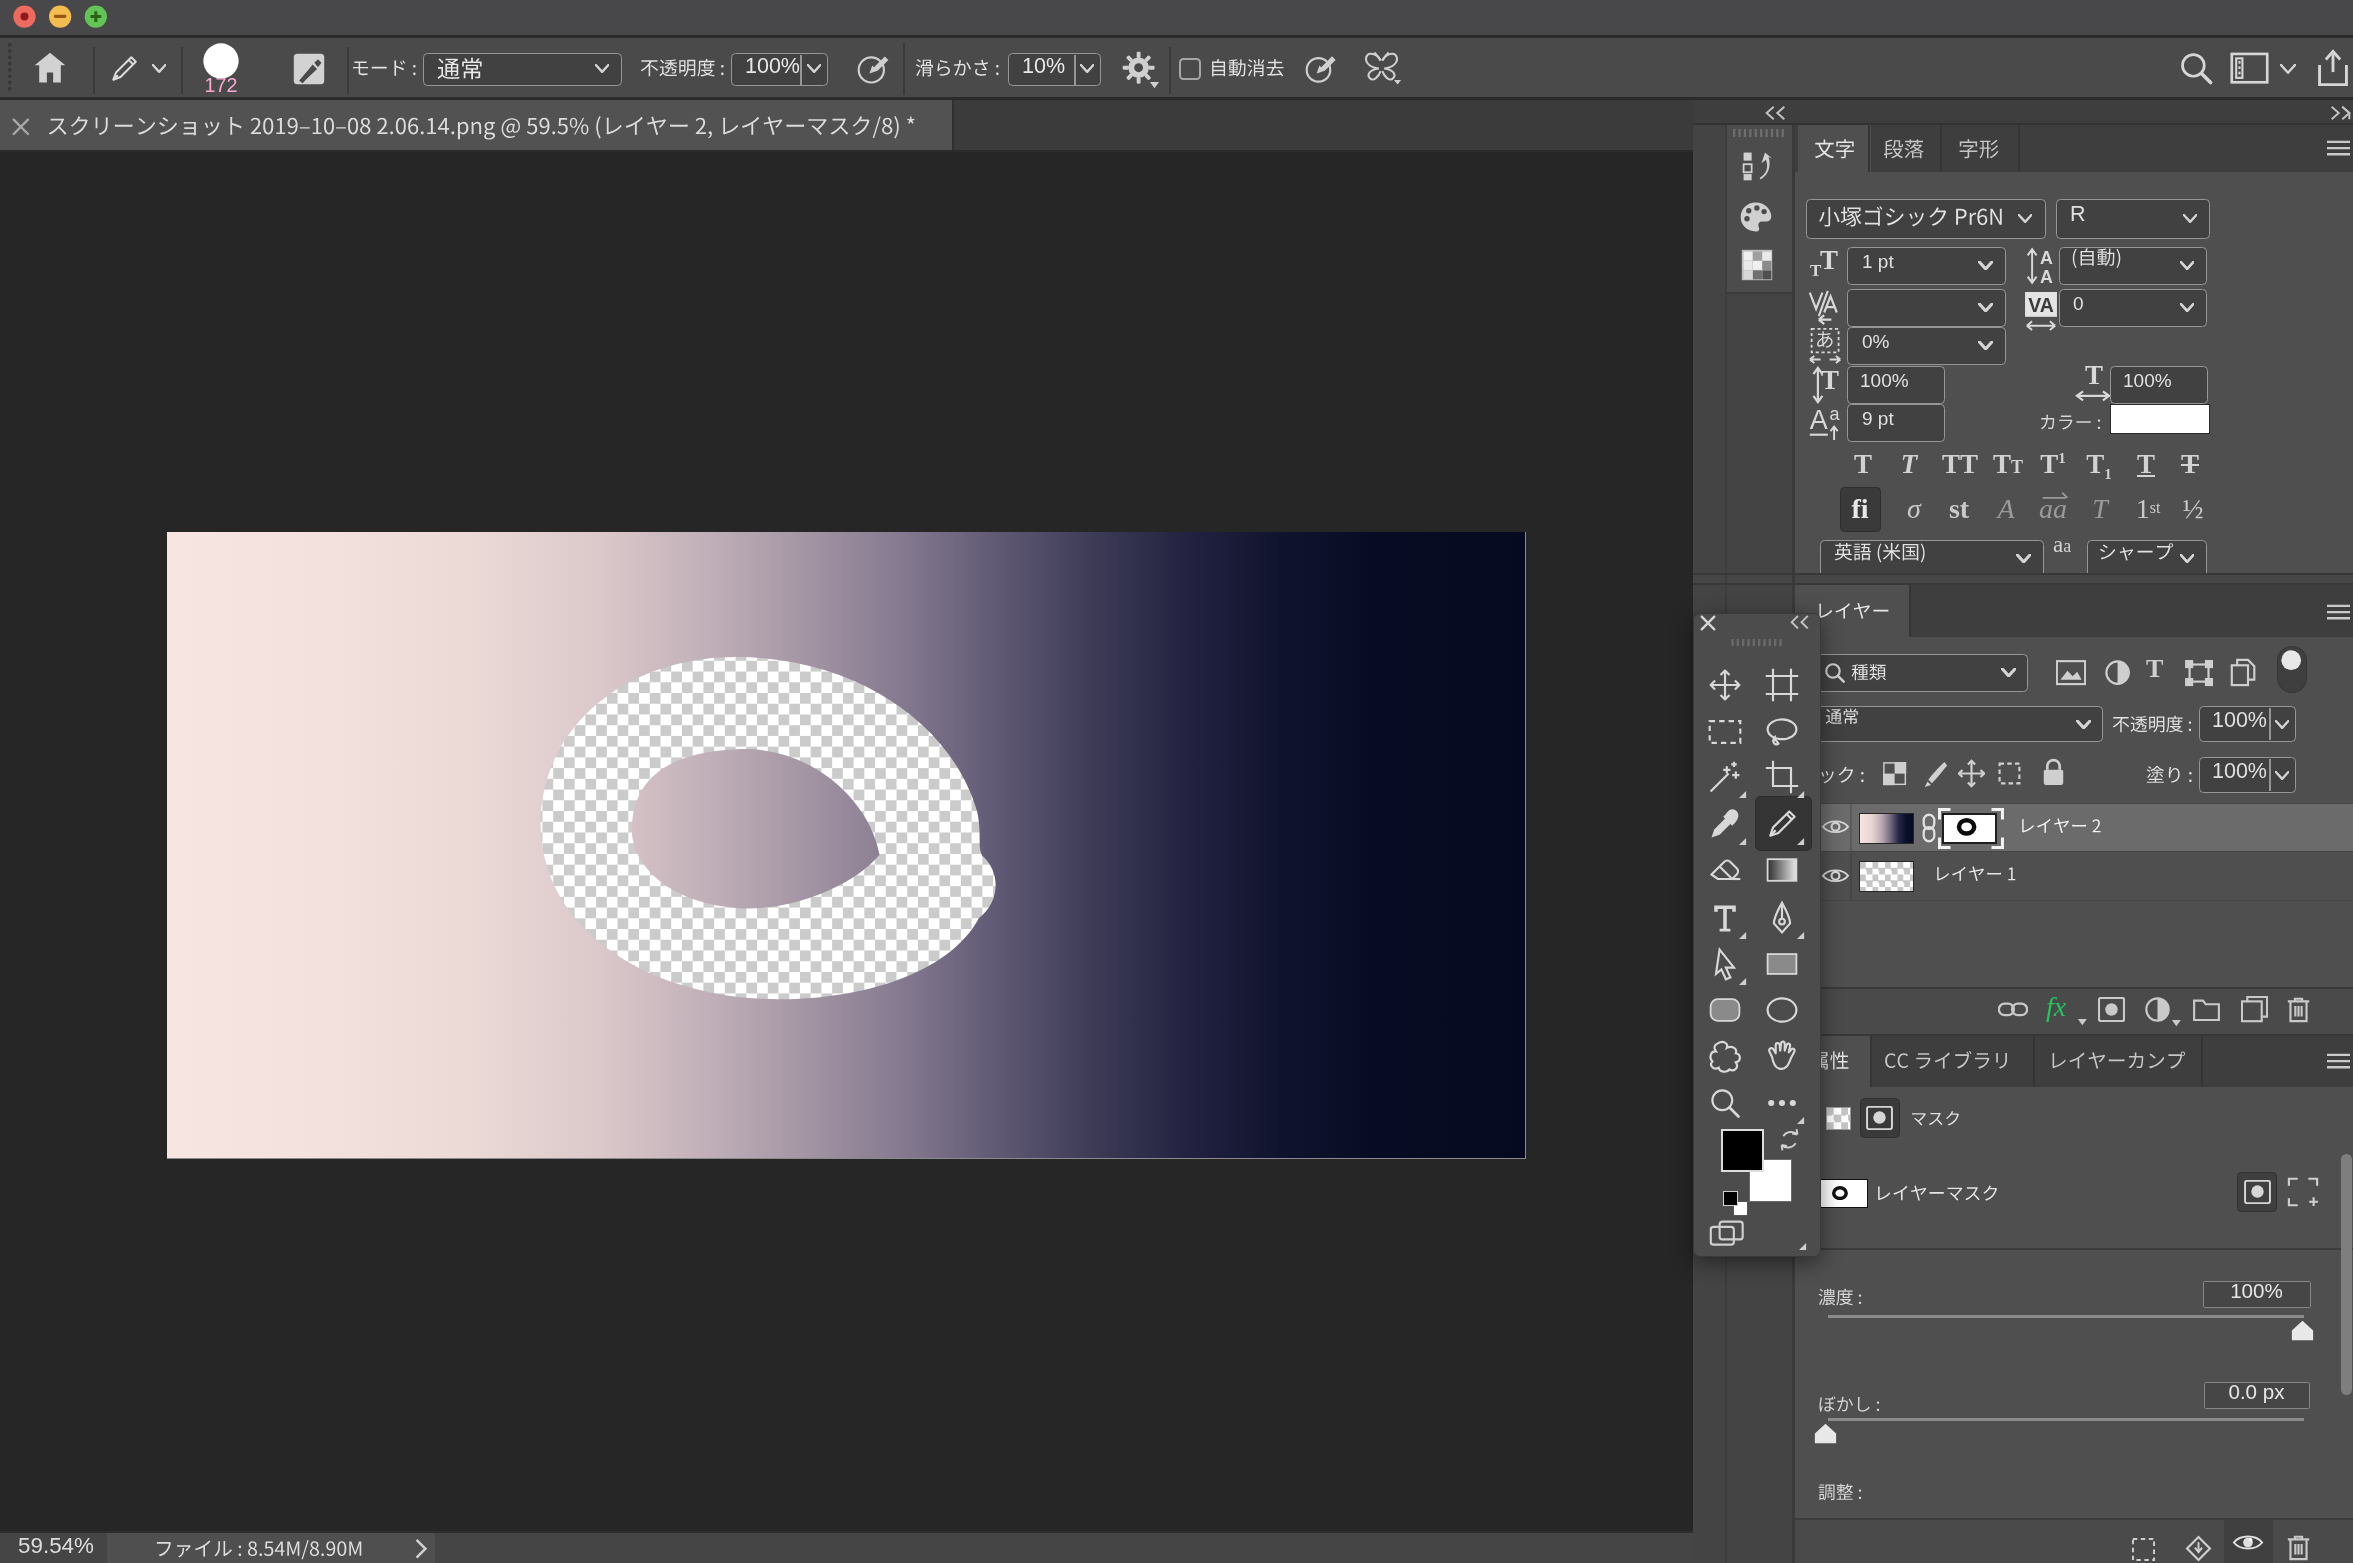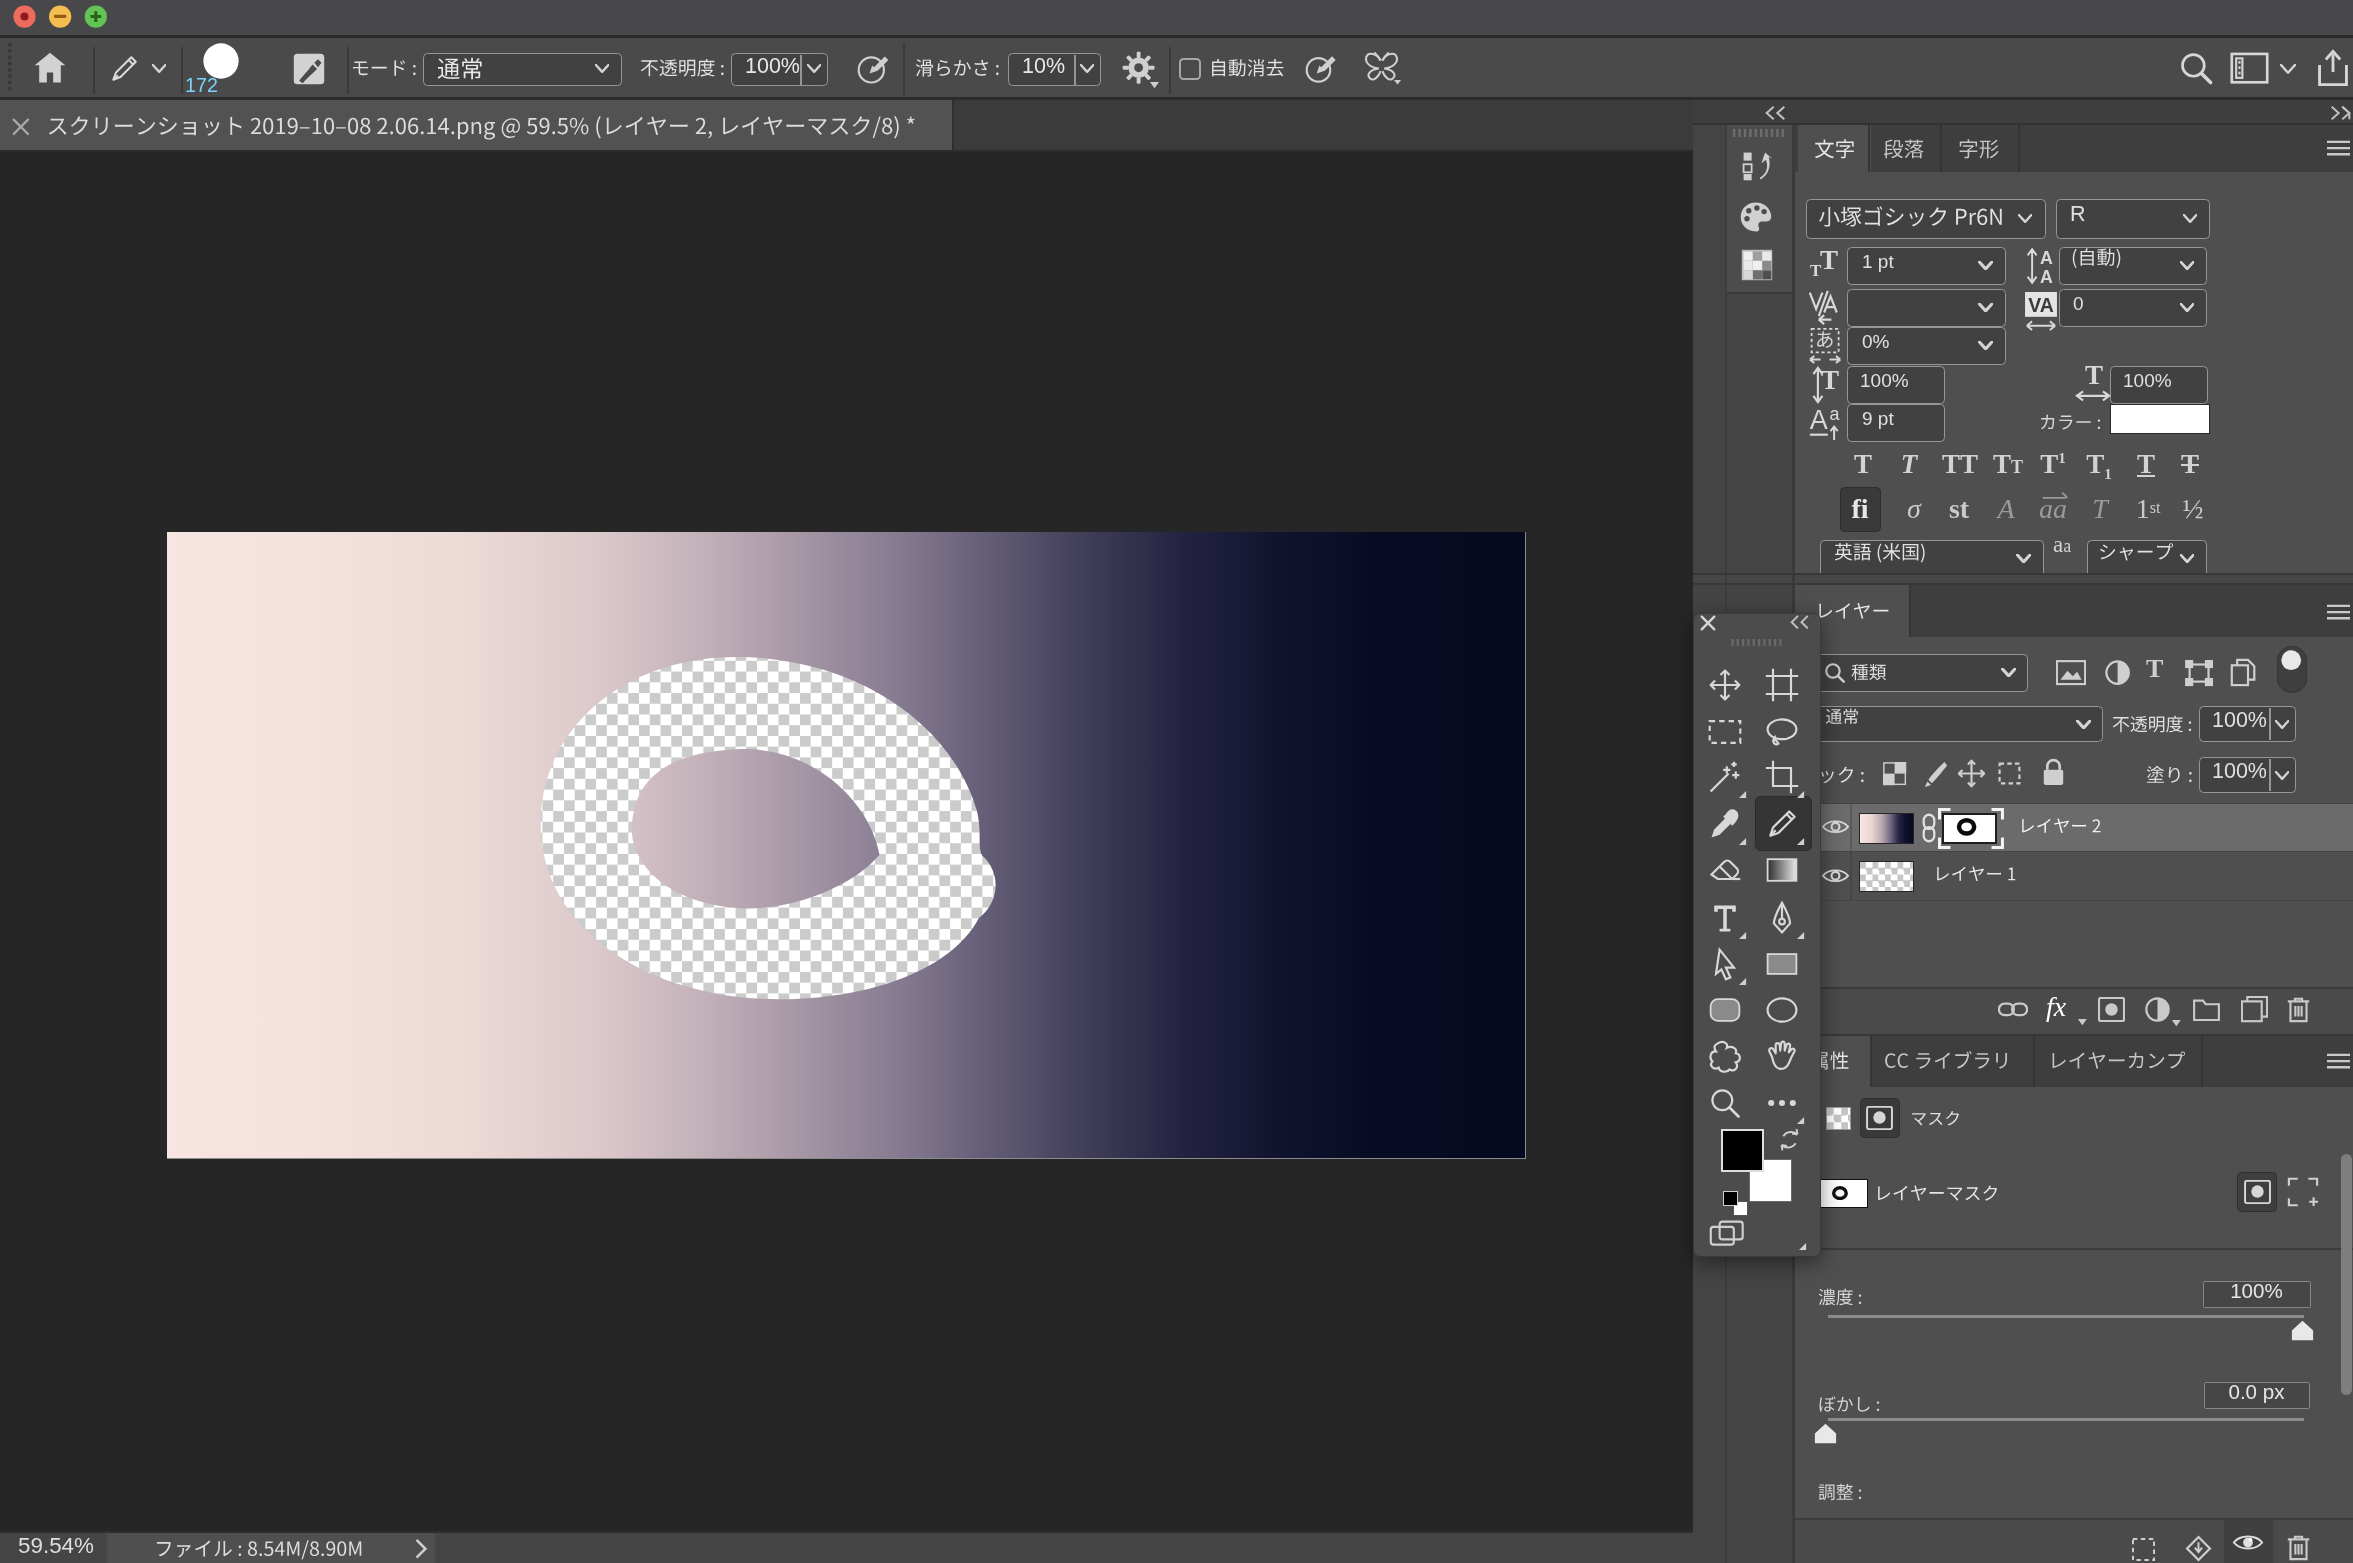--- a/index.html
+++ b/index.html
@@ -39,21 +39,21 @@
         <path d="M24 11 L29 16"></path>
       </g>
     </svg>
     <svg style="position:absolute;left:152px;top:64px;" width="14.3" height="9.7" viewBox="0 0 16 10.8">
       <path d="M1 1 L8.0 8.8 L15 1" fill="none" stroke="#d4d4d4" stroke-width="2.6" stroke-linecap="round" stroke-linejoin="round"></path>
     </svg>
     <div style="position:absolute;left:181px;top:47px;width:1.8px;height:47px;background:#3a3a3a;"></div>
     <svg style="position:absolute;left:202px;top:42px;" width="38" height="38" viewBox="0 0 42 42">
       <circle cx="21" cy="21" r="19.5" fill="#ffffff"></circle>
     </svg>
-    <div style="position:absolute;left:185px;top:74px;width:72px;font:400 19.7px 'Liberation Sans', sans-serif;color:#7dd3fc;letter-spacing:0;white-space:nowrap">172</div>
+    <div style="position:absolute;left:185px;top:74px;width:72px;font:400 19.7px 'Liberation Sans', sans-serif;color:#f9a8d4;text-align:center;letter-spacing:0;white-space:nowrap">172</div>
     <svg style="position:absolute;left:292px;top:52px;" width="34" height="34" viewBox="0 0 38 38">
       <rect x="2" y="2" width="34" height="34" rx="4" fill="#d2d2d2"></rect>
 <path d="M8 32 C12 27 17 22 23 14 L28 19 C21 26 16 30 12 35 Z" fill="#4a4a4a"></path>
       <path d="M25 12 L29 8 L33 12 L29 17 Z" fill="#4a4a4a"></path>
     </svg>
     <div style="position:absolute;left:347px;top:47px;width:1.8px;height:47px;background:#3a3a3a;"></div>
     <svg style="position:absolute;left:351px;top:55px;overflow:visible" width="70" height="27" viewBox="0 0 78 30">
       <path fill="#e2e2e2" transform="translate(0,22.1)" d="M3.8 -14.9Q4.2 -14.9 4.7 -14.9Q5.2 -14.8 5.7 -14.8Q6.1 -14.8 6.8 -14.8Q7.6 -14.8 8.6 -14.8Q9.6 -14.8 10.7 -14.8Q11.7 -14.8 12.7 -14.8Q13.7 -14.8 14.5 -14.8Q15.3 -14.8 15.7 -14.8Q16.2 -14.8 16.6 -14.9Q17.1 -14.9 17.4 -14.9V-13.2Q17 -13.3 16.6 -13.3Q16.2 -13.3 15.7 -13.3Q15.3 -13.3 14.5 -13.3Q13.7 -13.3 12.7 -13.3Q11.6 -13.3 10.5 -13.3Q9.4 -13.3 8.4 -13.3Q7.4 -13.3 6.7 -13.3Q6 -13.3 5.7 -13.3Q5.2 -13.3 4.7 -13.3Q4.2 -13.3 3.8 -13.2ZM10.2 -8.2Q10.2 -7.6 10.2 -6.8Q10.2 -6.1 10.2 -5.3Q10.2 -4.5 10.2 -3.9Q10.2 -3.3 10.2 -3.1Q10.2 -2.3 10.8 -1.8Q11.4 -1.4 12.9 -1.4Q14.4 -1.4 15.7 -1.4Q17.1 -1.5 18.4 -1.7L18.3 0.1Q17.5 0.2 16.6 0.2Q15.6 0.3 14.7 0.3Q13.7 0.3 12.7 0.3Q11.1 0.3 10.2 -0Q9.2 -0.4 8.9 -1Q8.5 -1.7 8.5 -2.5Q8.5 -3.1 8.5 -3.8Q8.5 -4.5 8.5 -5.3Q8.5 -6.1 8.5 -6.9Q8.5 -7.6 8.5 -8.2Q8.5 -8.5 8.5 -9Q8.5 -9.6 8.5 -10.3Q8.5 -11 8.5 -11.7Q8.5 -12.4 8.5 -13Q8.5 -13.5 8.5 -13.8L10.2 -13.8Q10.2 -13.5 10.2 -12.9Q10.2 -12.3 10.2 -11.6Q10.2 -10.9 10.2 -10.1Q10.2 -9.4 10.2 -8.9Q10.2 -8.3 10.2 -8.2ZM2.4 -9Q2.9 -8.9 3.4 -8.9Q4 -8.9 4.4 -8.9Q4.7 -8.9 5.5 -8.9Q6.3 -8.9 7.4 -8.9Q8.5 -8.9 9.7 -8.9Q10.9 -8.9 12.1 -8.9Q13.4 -8.9 14.4 -8.9Q15.5 -8.9 16.3 -8.9Q17 -8.9 17.3 -8.9Q17.5 -8.9 17.8 -8.9Q18.2 -8.9 18.5 -8.9Q18.8 -8.9 19 -8.9L19.1 -7.2Q18.7 -7.2 18.2 -7.3Q17.7 -7.3 17.3 -7.3Q17 -7.3 16.3 -7.3Q15.5 -7.3 14.4 -7.3Q13.4 -7.3 12.1 -7.3Q10.9 -7.3 9.7 -7.3Q8.4 -7.3 7.4 -7.3Q6.3 -7.3 5.5 -7.3Q4.7 -7.3 4.4 -7.3Q4 -7.3 3.4 -7.2Q2.9 -7.2 2.4 -7.2Z M23.1 -9.1Q23.5 -9.1 23.9 -9Q24.4 -9 24.9 -9Q25.5 -9 26.1 -9Q26.4 -9 27.1 -9Q27.8 -9 28.8 -9Q29.7 -9 30.8 -9Q31.8 -9 32.9 -9Q33.9 -9 34.9 -9Q35.8 -9 36.5 -9Q37.2 -9 37.6 -9Q38.4 -9 38.9 -9Q39.5 -9.1 39.8 -9.1V-7Q39.5 -7.1 38.9 -7.1Q38.3 -7.1 37.6 -7.1Q37.3 -7.1 36.5 -7.1Q35.8 -7.1 34.9 -7.1Q33.9 -7.1 32.9 -7.1Q31.8 -7.1 30.8 -7.1Q29.7 -7.1 28.8 -7.1Q27.8 -7.1 27.1 -7.1Q26.4 -7.1 26.1 -7.1Q25.2 -7.1 24.4 -7.1Q23.6 -7.1 23.1 -7Z M55.8 -15.1Q56 -14.7 56.4 -14.2Q56.8 -13.6 57.1 -13Q57.5 -12.5 57.7 -11.9L56.5 -11.4Q56.2 -12 55.9 -12.5Q55.6 -13.1 55.3 -13.6Q55 -14.1 54.6 -14.6ZM58.3 -16.2Q58.6 -15.8 59 -15.3Q59.3 -14.7 59.7 -14.1Q60 -13.5 60.3 -13.1L59.1 -12.5Q58.8 -13 58.5 -13.6Q58.2 -14.1 57.9 -14.6Q57.5 -15.2 57.2 -15.6ZM48.4 -1.6Q48.4 -1.9 48.4 -2.8Q48.4 -3.6 48.4 -4.9Q48.4 -6.1 48.4 -7.5Q48.4 -8.8 48.4 -10.1Q48.4 -11.4 48.4 -12.4Q48.4 -13.3 48.4 -13.8Q48.4 -14.2 48.4 -14.9Q48.3 -15.5 48.2 -16H50.3Q50.3 -15.5 50.2 -14.9Q50.2 -14.3 50.2 -13.8Q50.2 -13 50.2 -11.8Q50.2 -10.7 50.2 -9.4Q50.2 -8.1 50.2 -6.8Q50.2 -5.6 50.2 -4.5Q50.2 -3.4 50.2 -2.6Q50.2 -1.8 50.2 -1.6Q50.2 -1.3 50.2 -0.8Q50.2 -0.3 50.2 0.1Q50.3 0.6 50.3 0.9H48.3Q48.3 0.4 48.4 -0.3Q48.4 -1 48.4 -1.6ZM49.8 -10.5Q50.8 -10.2 52.1 -9.7Q53.3 -9.3 54.6 -8.8Q55.9 -8.3 57.1 -7.8Q58.3 -7.3 59.1 -6.9L58.4 -5.1Q57.5 -5.6 56.4 -6.1Q55.2 -6.6 54.1 -7.1Q52.9 -7.6 51.8 -8Q50.6 -8.3 49.8 -8.6Z M70.6 -8.2Q70 -8.2 69.6 -8.6Q69.2 -9 69.2 -9.7Q69.2 -10.3 69.6 -10.7Q70 -11.1 70.6 -11.1Q71.2 -11.1 71.6 -10.7Q72 -10.3 72 -9.7Q72 -9 71.6 -8.6Q71.2 -8.2 70.6 -8.2ZM70.6 0.3Q70 0.3 69.6 -0.1Q69.2 -0.5 69.2 -1.2Q69.2 -1.8 69.6 -2.3Q70 -2.7 70.6 -2.7Q71.2 -2.7 71.6 -2.3Q72 -1.8 72 -1.2Q72 -0.5 71.6 -0.1Q71.2 0.3 70.6 0.3Z"></path>
     </svg>
     <div style="position:absolute;left:423px;top:53px;width:199px;height:33px;background:#414141;border-radius:4.5px;border:1.8px solid #969696;box-sizing:border-box;"></div>
@@ -547,21 +547,21 @@
     <div style="position:absolute;left:1795px;top:851px;width:559px;height:0.9px;background:#454545;"></div>
     <div style="position:absolute;left:1795px;top:900px;width:559px;height:0.9px;background:#454545;"></div>
     <div style="position:absolute;left:1795px;top:987px;width:559px;height:1.8px;background:#3a3a3a;"></div>
     <div style="position:absolute;left:1795px;top:989px;width:559px;height:47px;background:#4a4a4a;"></div>
     <svg style="position:absolute;left:1998px;top:1000px;" width="30" height="19.7" viewBox="0 0 34 22">
       <g fill="none" stroke="#c9c9c9" stroke-width="2.6">
         <rect x="1" y="4" width="17" height="13" rx="6.5"></rect>
         <rect x="16" y="4" width="17" height="13" rx="6.5"></rect>
       </g>
     </svg>
-    <div style="position:absolute;left:2046px;top:991px;width:39px;font:400 28px 'Liberation Serif',serif;font-style:italic;color:#ffffff">fx</div>
+    <div style="position:absolute;left:2046px;top:991px;width:39px;font:400 28px 'Liberation Serif',serif;font-style:italic;color:#22c55e">fx</div>
     <svg style="position:absolute;left:2077px;top:1018px;" width="10.7" height="9" viewBox="0 0 12 10">
       <path d="M1 1 h10 l-5 7 Z" fill="#c9c9c9"></path>
     </svg>
     <svg style="position:absolute;left:2098px;top:997px;" width="27" height="25" viewBox="0 0 30 28">
       <rect x="1" y="1" width="28" height="26" rx="2" fill="none" stroke="#c9c9c9" stroke-width="2.4"></rect>
       <circle cx="15" cy="14" r="7" fill="#c9c9c9"></circle>
     </svg>
     <svg style="position:absolute;left:2145px;top:997px;" width="25" height="25" viewBox="0 0 28 28">
       <circle cx="14" cy="14" r="12.5" fill="none" stroke="#c9c9c9" stroke-width="2.4"></circle>
       <path d="M14 1.5 A12.5 12.5 0 0 1 14 26.5 Z" fill="#c9c9c9"></path>

